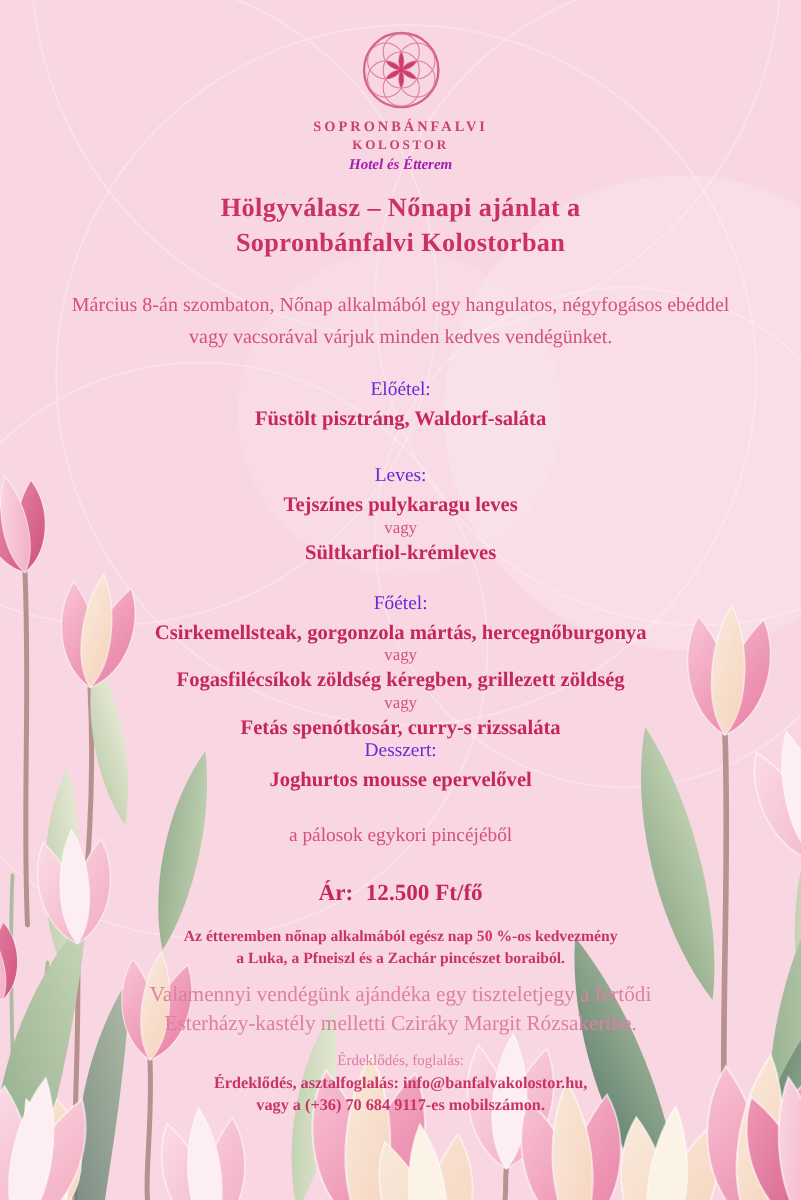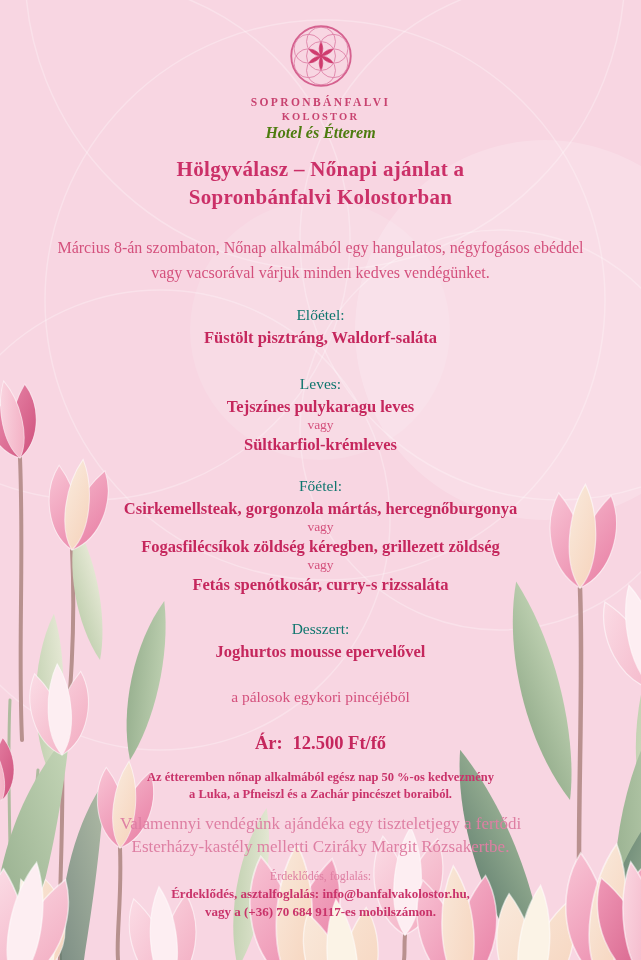--- a/index.html
+++ b/index.html
@@ -13,29 +13,29 @@
   }
   .bg-layer,.flower-layer{position:absolute;inset:0;width:641px;height:960px;}
   .content{
     position:absolute;inset:0;
     text-align:center;
     z-index:3;
   }
   .emblem{width:68px;height:68px;display:block;margin:22px auto 0;}
   .logo-name1{margin-top:6px;font-size:11.5px;font-weight:bold;letter-spacing:2.4px;color:#c84370;}
   .logo-name2{margin-top:3px;font-size:10.5px;font-weight:bold;letter-spacing:2.2px;color:#c84370;}
-  .logo-tagline{margin-top:2px;font-size:16px;font-style:italic;font-weight:bold;color:#4d7c0f;text-align:center;}
+  .logo-tagline{margin-top:2px;font-size:12px;font-style:italic;font-weight:bold;color:#a21caf;text-align:center;}
   .title{margin:14px 0 0;font-size:21px;line-height:1.32;font-weight:bold;letter-spacing:.3px;color:#cb3068;}
   .intro{margin:25px auto 0;font-size:16px;line-height:1.55;color:#d4517d;max-width:580px;}
   .course{margin-top:0;}
   .course-starter{margin-top:20px;}
   .course-soup{margin-top:27px;}
   .course-main{margin-top:23px;}
-  .course-dessert{margin-top:25px;}
-  .course-label{font-size:15.5px;color:#0f766e;}
+  .course-dessert{}
+  .course-label{font-size:15.5px;color:#6d28d9;}
   .dish{font-size:16.5px;font-weight:bold;line-height:1.2;margin-top:4px;color:#c5275d;}
   .or{font-size:13.5px;margin-top:0;color:#d4517d;}
   .or + .dish{margin-top:2px;}
   .note{font-size:15.5px;line-height:1.38;margin-top:3px;color:#d4517d;}
   .price{margin-top:26px;font-size:18.5px;font-weight:bold;color:#c5275d;}
   .price-label{margin-right:10px;}
   .fine{line-height:1.35;}
   .fine.bold{font-weight:bold;color:#c9336a;}
   .discount{margin-top:15px;font-size:12.5px;}
   .gift{margin-top:10px;font-size:17px;color:#de7fa3;}

